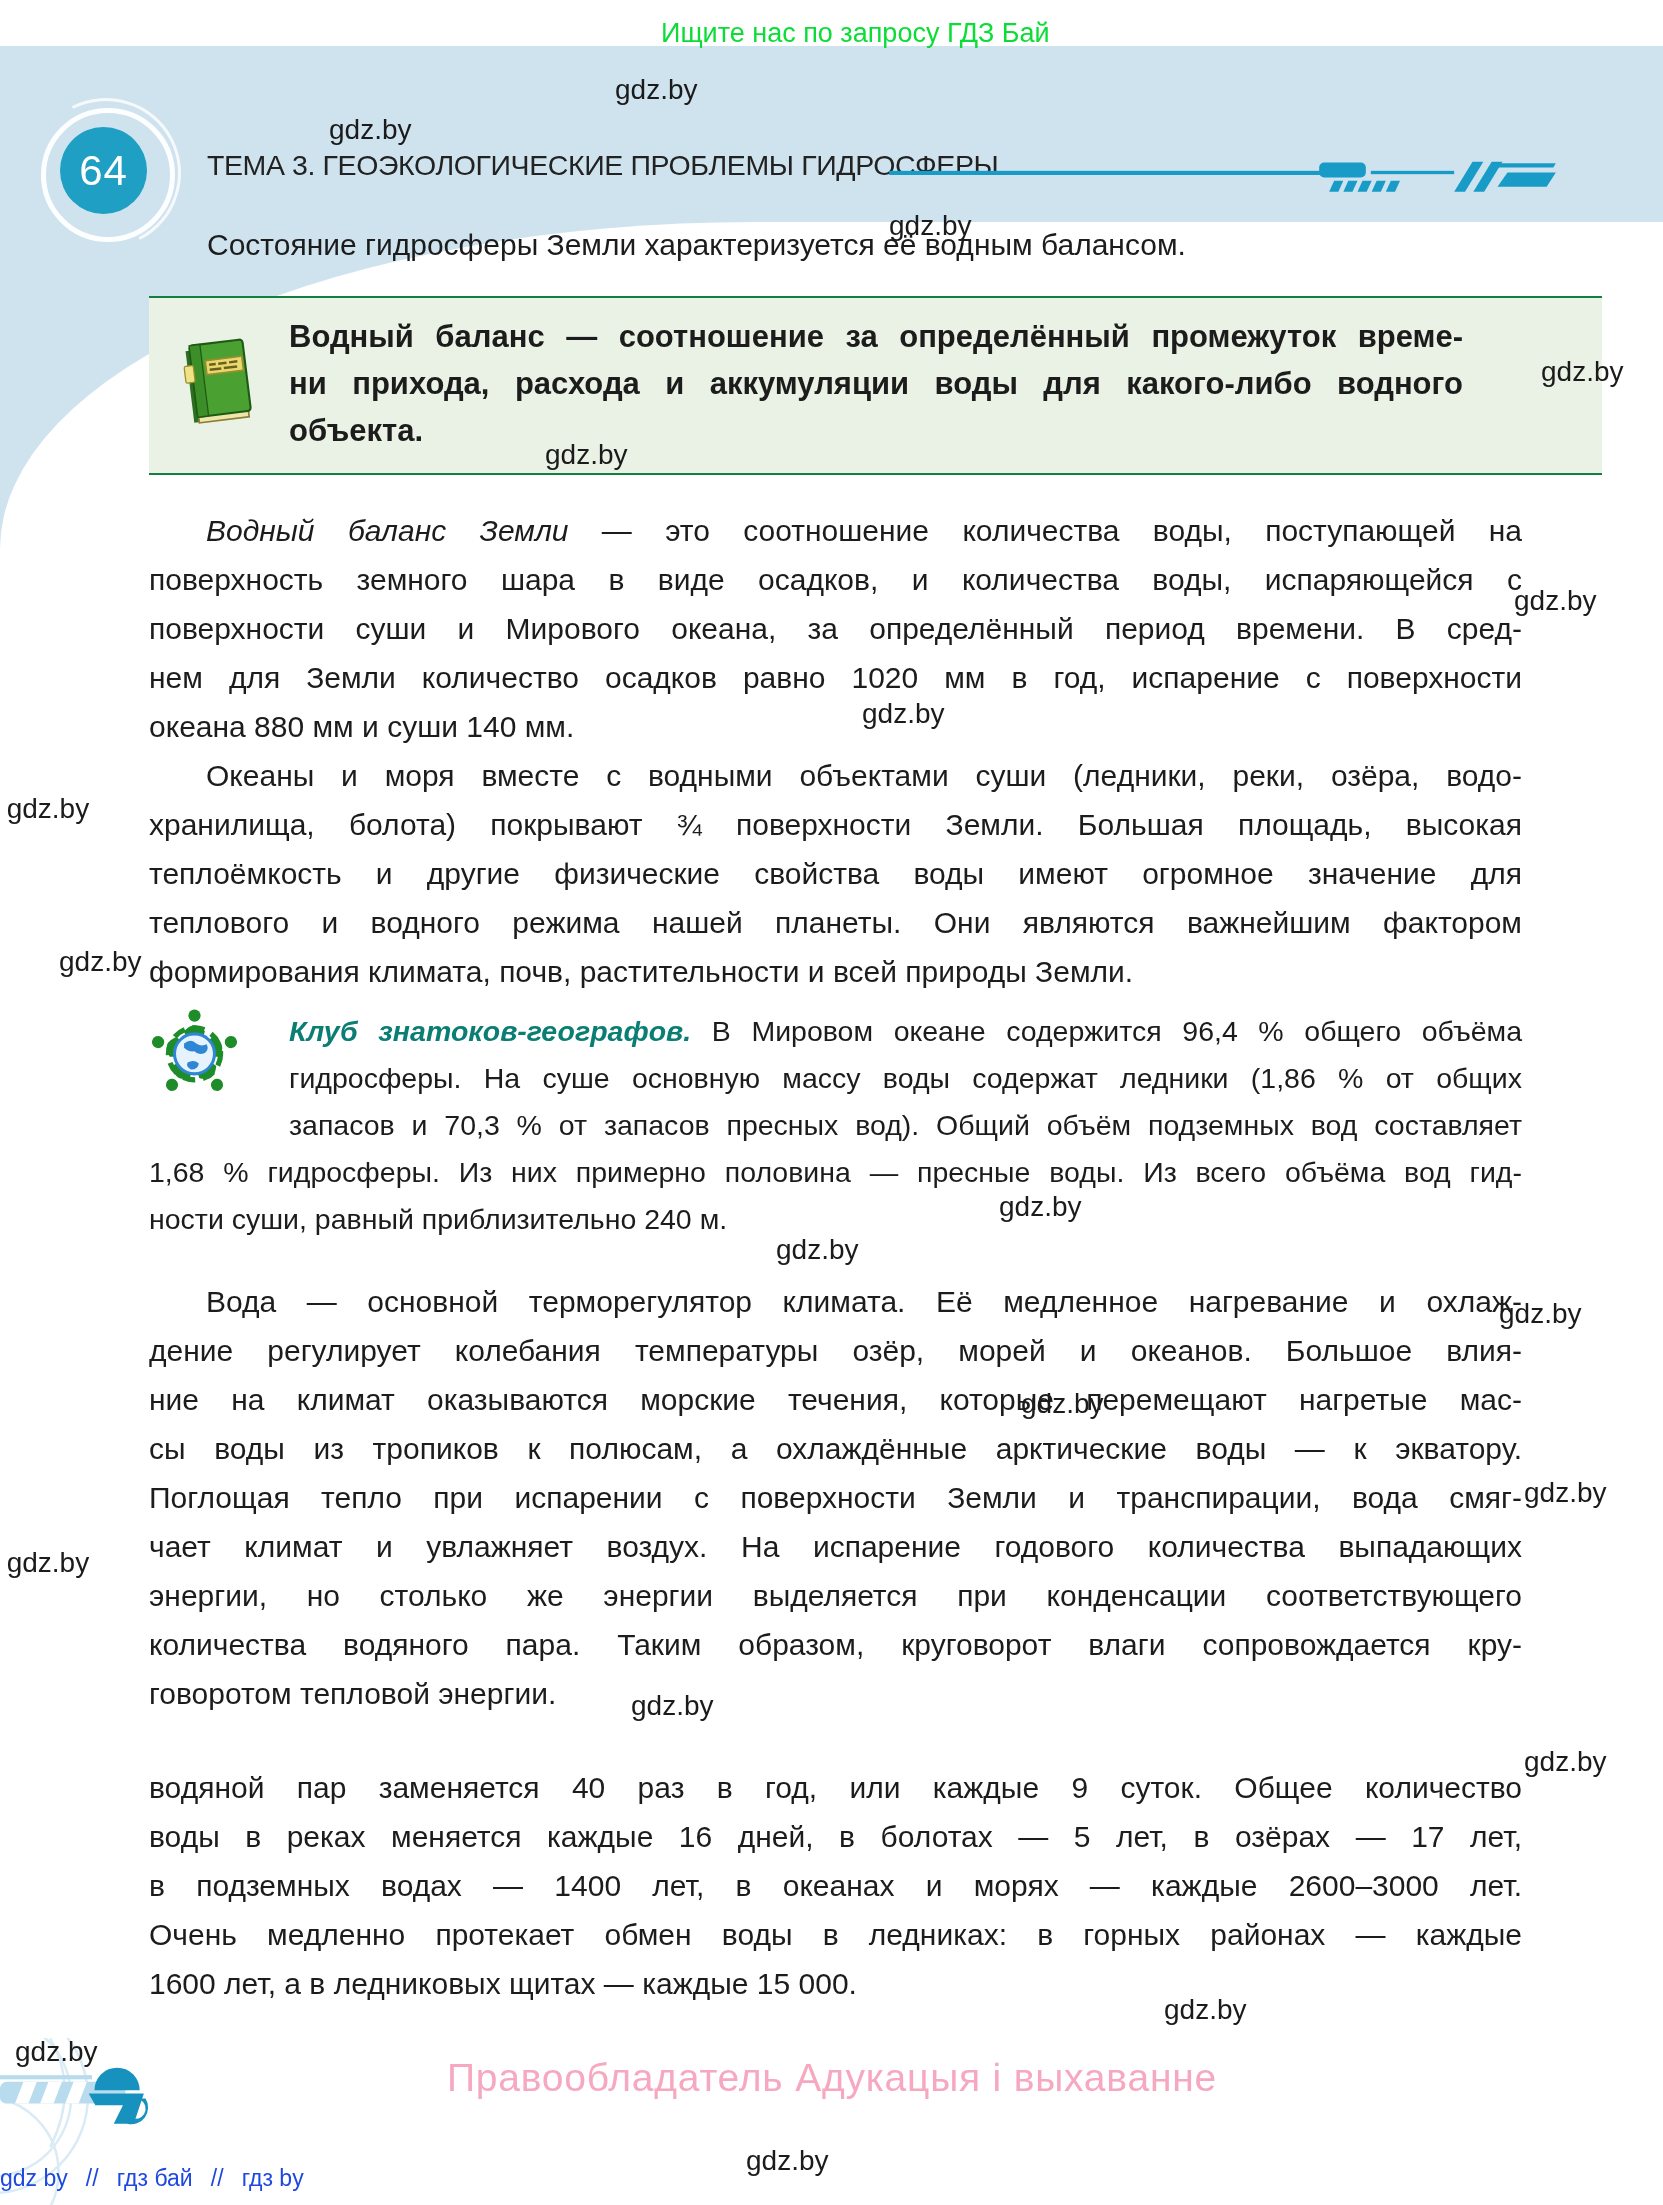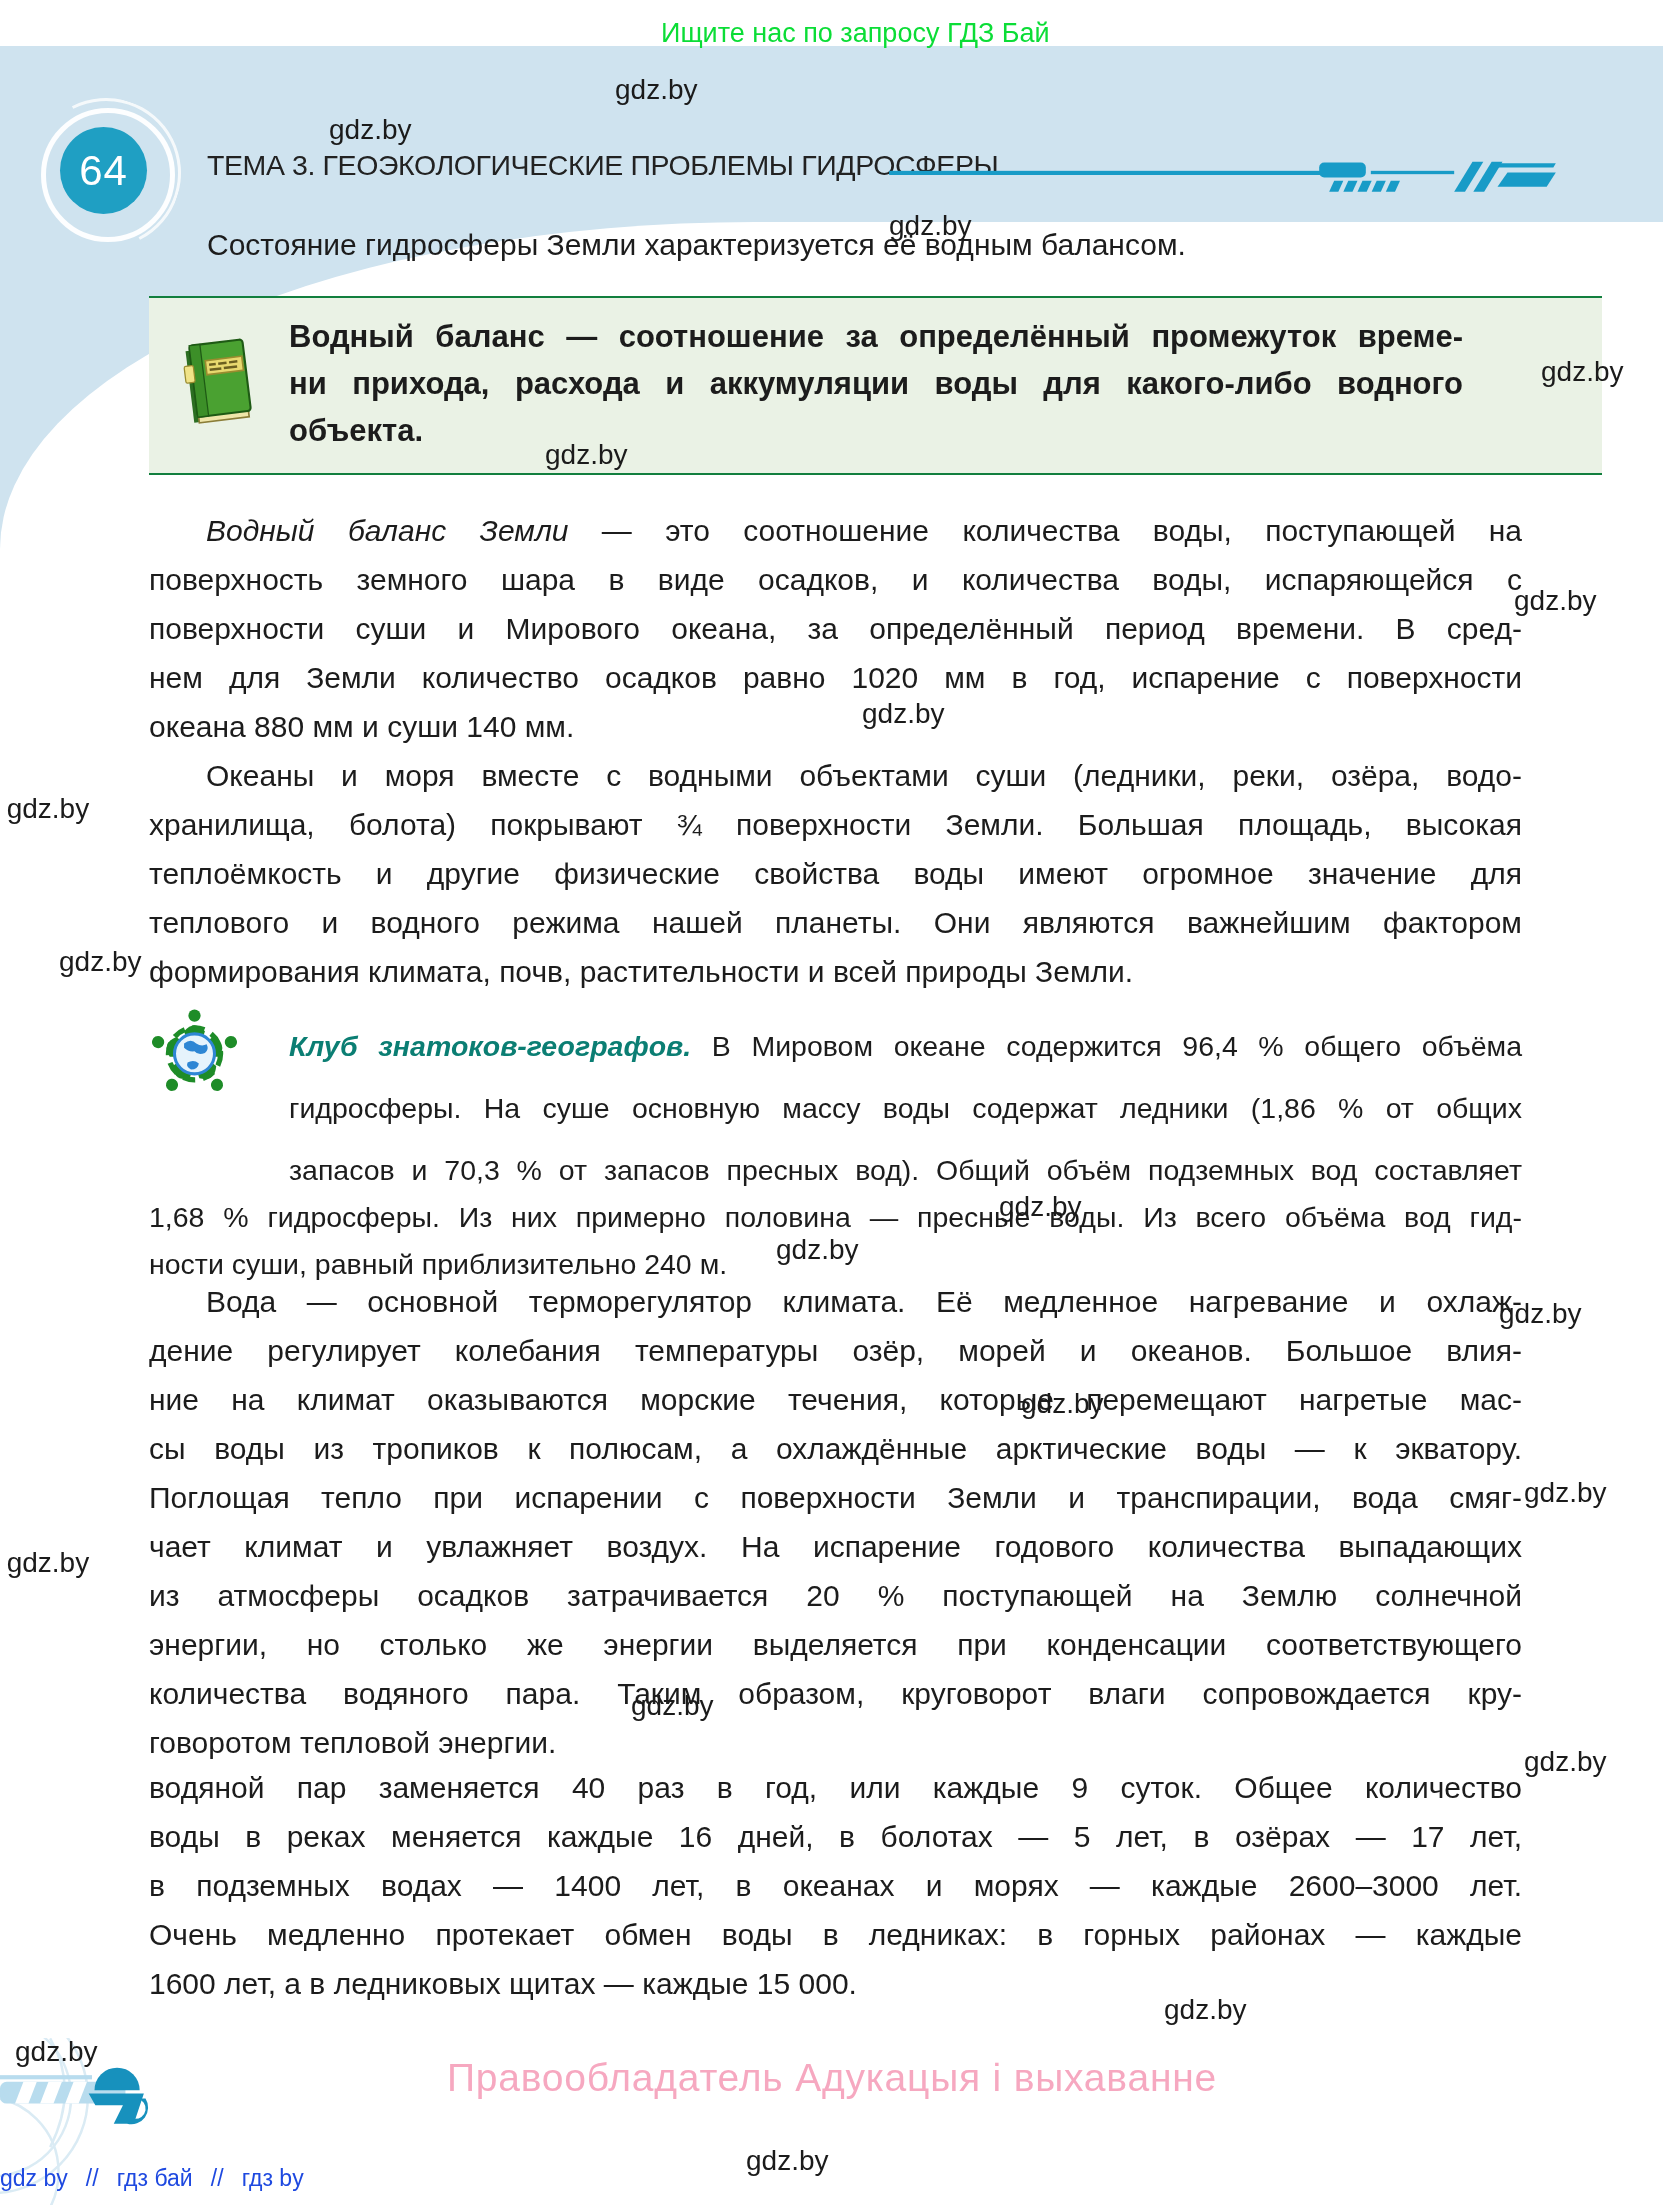--- a/index.html
+++ b/index.html
@@ -37,21 +37,21 @@
 
   .col{position:absolute;left:149px;width:1373px;z-index:2;}
   .jl{font-size:30px;line-height:49px;height:49px;text-align:justify;text-align-last:justify;
       white-space:normal;}
   .jl.last{text-align-last:left;}
   .jl.indent{padding-left:57px;box-sizing:border-box;}
   .boxl{font-size:31px;line-height:47px;height:47px;font-weight:bold;text-align:justify;
         text-align-last:justify;}
   .boxl.last{text-align-last:left;}
   .club .jl{font-size:28.5px;line-height:47px;height:47px;}
-  .club .jl.icon-side{padding-left:140px;box-sizing:border-box;margin-top:15px;}
+  .club .jl.icon-side{padding-left:140px;box-sizing:border-box;}
   .club-lead{color:#0b7e73;font-weight:bold;font-style:italic;}
   sup{font-size:.7em;vertical-align:super;line-height:0;}
 
   .copyright{position:absolute;left:0;top:2056px;width:1664px;text-align:center;font-size:39px;
              color:#f6a8c0;letter-spacing:0.8px;z-index:4;}
   .footer-links{position:absolute;left:0;top:2165px;width:1512px;text-align:left;font-size:23px;
              color:#1e49e0;z-index:6;}
   .footer-links .sep{margin:0 11.7px;}
   .footer-links a{color:#1e49e0;text-decoration:none;}
 </style>
@@ -184,21 +184,20 @@
     <div class="jl last">ности суши, равный приблизительно 240 м.</div>
   </div>
 
   <div class="col" style="top:1277px">
     <div class="jl indent">Вода — основной терморегулятор климата. Её медленное нагревание и охлаж-</div>
     <div class="jl">дение регулирует колебания температуры озёр, морей и океанов. Большое влия-</div>
     <div class="jl">ние на климат оказываются морские течения, которые перемещают нагретые мас-</div>
     <div class="jl">сы воды из тропиков к полюсам, а охлаждённые арктические воды — к экватору.</div>
     <div class="jl">Поглощая тепло при испарении с поверхности Земли и транспирации, вода смяг-</div>
     <div class="jl">чает климат и увлажняет воздух. На испарение годового количества выпадающих</div>
-    <div class="jl">из атмосферы осадков затрачивается 20 % поступающей на Землю солнечной</div>
     <div class="jl">энергии, но столько же энергии выделяется при конденсации соответствующего</div>
     <div class="jl">количества водяного пара. Таким образом, круговорот влаги сопровождается кру-</div>
     <div class="jl last">говоротом тепловой энергии.</div>
   </div>
 
   <div class="col" style="top:1763px">
     <div class="jl">водяной пар заменяется 40 раз в год, или каждые 9 суток. Общее количество</div>
     <div class="jl">воды в реках меняется каждые 16 дней, в болотах — 5 лет, в озёрах — 17 лет,</div>
     <div class="jl">в подземных водах — 1400 лет, в океанах и морях — каждые 2600–3000 лет.</div>
     <div class="jl">Очень медленно протекает обмен воды в ледниках: в горных районах — каждые</div>

